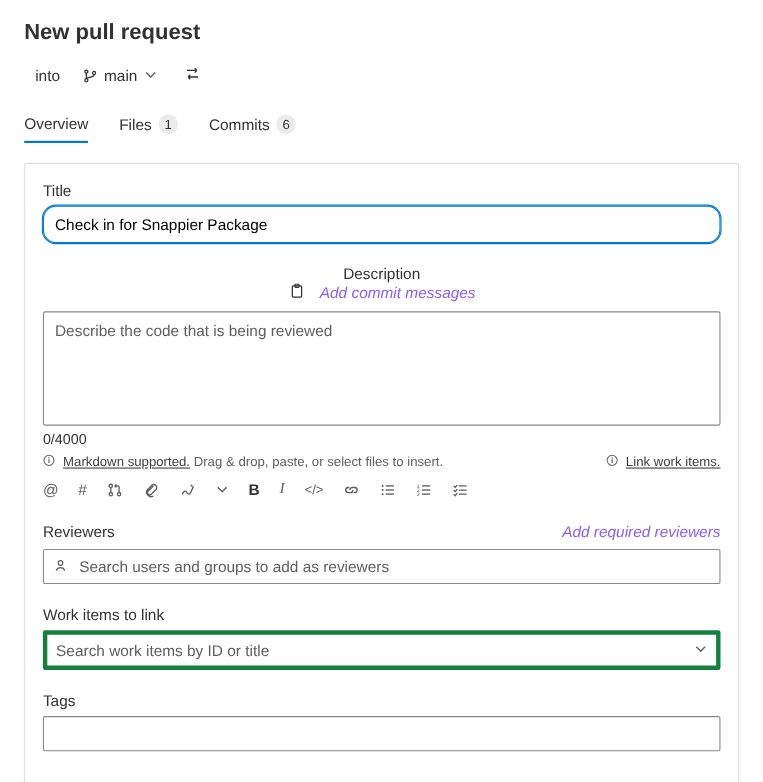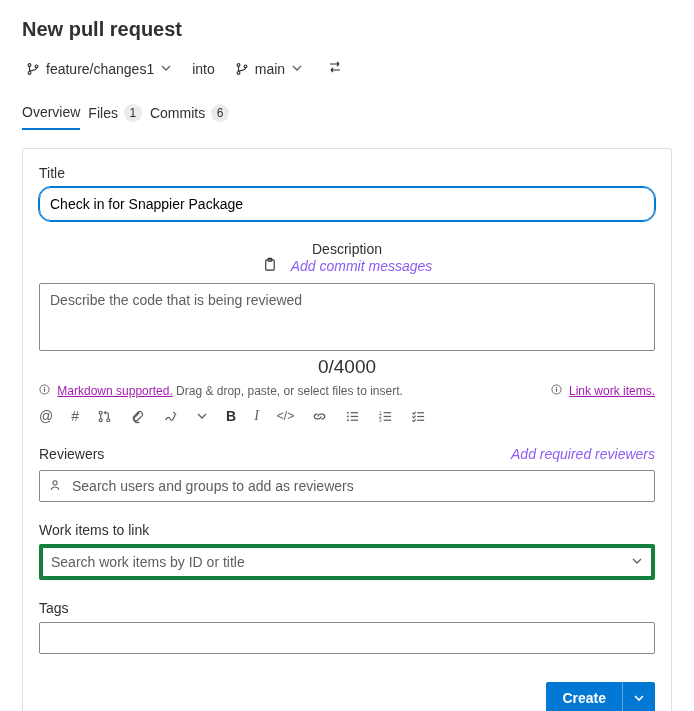--- a/index.html
+++ b/index.html
@@ -30,21 +30,21 @@
     gap: 6px;
     padding: 4px 4px;
     cursor: pointer;
   }
   .branch-icon svg { display: block; }
   .chev { color: #605e5c; }
   .into { padding: 0 10px; color: #323130; }
   .swap-btn { padding: 4px; cursor: pointer; margin-left: 10px; }
   .tabs {
     display: flex;
-    gap: 8px;
+    gap: 28px;
     border-bottom: 0;
     margin-bottom: 18px;
   }
   .tab {
     display: inline-flex;
     align-items: center;
     gap: 6px;
     padding: 4px 0 8px 0;
     cursor: pointer;
     color: #323130;
@@ -92,45 +92,45 @@
     width: 100%;
     padding: 8px 10px;
     border: 1px solid #0078d4;
     outline: 1px solid #0078d4;
     border-radius: 12px;
     font-size: 14px;
     font-family: inherit;
   }
   textarea.desc-area {
     width: 100%;
-    height: 68px;
+    height: 104px;
     padding: 8px 10px;
     border: 1px solid #8a8886;
     border-radius: 2px;
     font-size: 14px;
     font-family: inherit;
     resize: none;
     color: #323130;
   }
   textarea.desc-area::placeholder { color: #605e5c; }
   .char-count {
-    text-align: center;
-    font-size: 19px;
+    text-align: left;
+    font-size: 13px;
     color: #323130;
     margin-top: 2px;
   }
   .md-row {
     display: flex;
     justify-content: space-between;
     align-items: center;
     font-size: 12px;
     color: #605e5c;
     margin-top: 6px;
   }
-  .md-row a { color: #a21caf; text-decoration: underline; margin-top: 35px; }
+  .md-row a { color: #404040; text-decoration: underline; margin-top: 35px; }
   .md-row .info-ic { margin-right: 4px; }
   .toolbar {
     display: flex;
     gap: 18px;
     align-items: center;
     margin: 10px 0 22px 0;
     color: #605e5c;
   }
   .toolbar .tbtn { cursor: pointer; display: inline-flex; align-items: center; }
   .section-gap { margin-top: 20px; flex-direction: column; }
@@ -202,37 +202,20 @@
   }
   .bold { font-weight: 700; }
   .italic { font-style: italic; }
 </style>
 </head>
 <body>
 
 <h1 class="page-title">New pull request</h1>
 
 <div class="branch-row">
-  <span class="branch-select">
-    <span class="branch-icon">
-      <svg width="14" height="14" viewBox="0 0 16 16" fill="none" stroke="#323130" stroke-width="1.3">
-        <circle cx="4" cy="3.5" r="1.6"></circle>
-          <circle cx="4" cy="12.5" r="1.6"></circle>
-          <circle cx="12" cy="5" r="1.6"></circle>
-        <path d="M4 5.1 V10.9"></path>
-          <path d="M12 6.6 C12 10 7 9 4 10.5"></path>
-      </svg>
-    </span>
-    <span>feature/changes1</span>
-    <span class="chev">
-      <svg width="12" height="12" viewBox="0 0 12 12">
-          <path d="M2 4 L6 8 L10 4" fill="none" stroke="#605e5c" stroke-width="1.3"></path>
-        </svg>
-    </span>
-  </span>
   <span class="into">into</span>
   <span class="branch-select">
     <span class="branch-icon">
       <svg width="14" height="14" viewBox="0 0 16 16" fill="none" stroke="#323130" stroke-width="1.3">
         <circle cx="4" cy="3.5" r="1.6"></circle>
           <circle cx="4" cy="12.5" r="1.6"></circle>
           <circle cx="12" cy="5" r="1.6"></circle>
         <path d="M4 5.1 V10.9"></path>
           <path d="M12 6.6 C12 10 7 9 4 10.5"></path>
       </svg>

